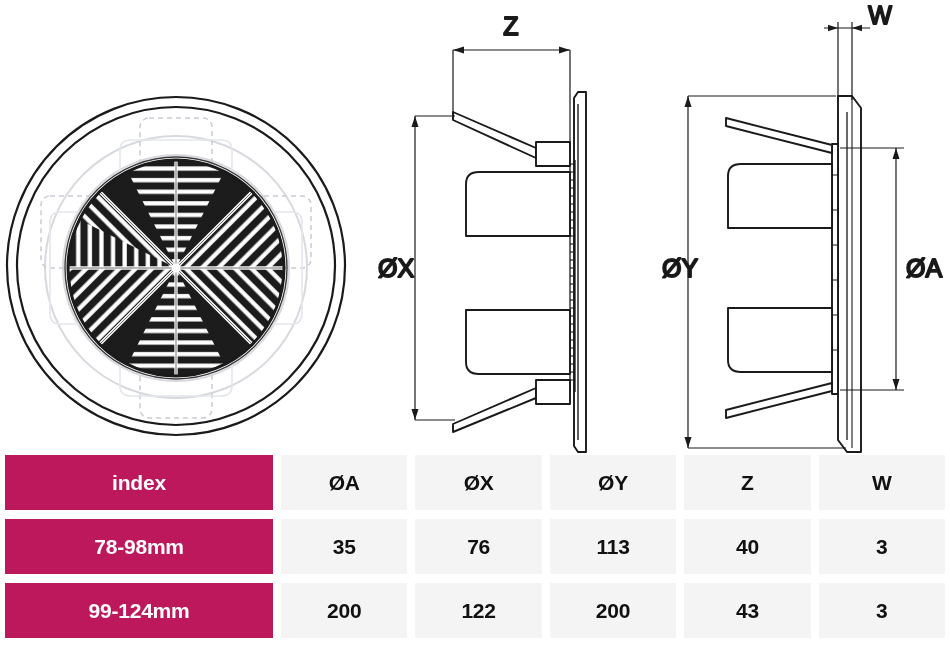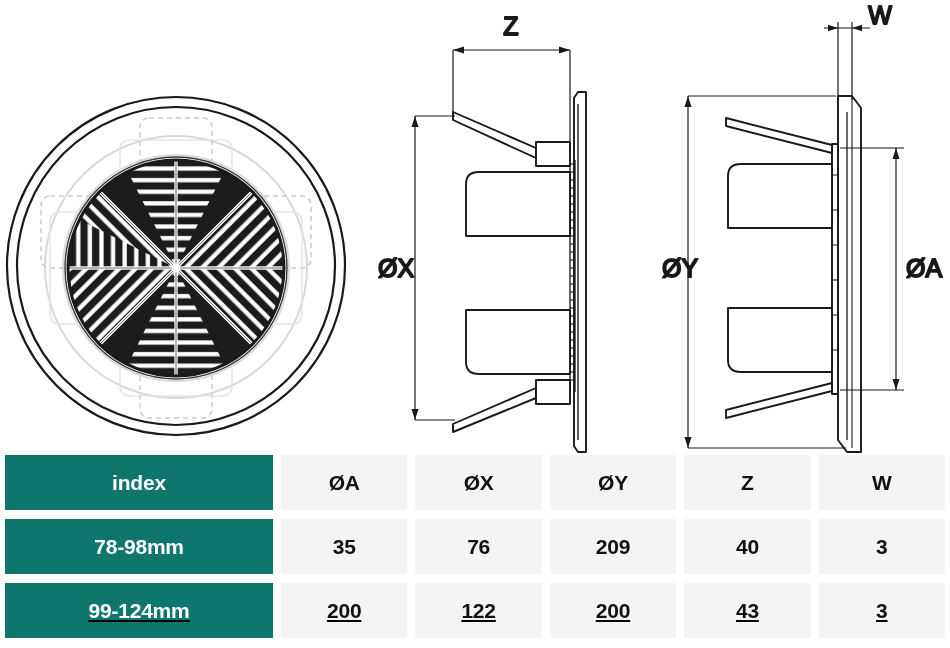--- a/index.html
+++ b/index.html
@@ -44,36 +44,36 @@
     height: 193px;
     box-sizing: border-box;
     padding: 0 5px;
   }
   .spec-row {
     display: flex;
     width: 940px;
     height: 55px;
     margin-bottom: 9px;
   }
-  .spec-row:last-child { margin-bottom: 0; text-decoration: underline; }
+  .spec-row:last-child { margin-bottom: 0; }
 
   .cell {
     display: flex;
     align-items: center;
     justify-content: center;
     box-sizing: border-box;
     font-family: "Liberation Sans", sans-serif;
     font-weight: bold;
     font-size: 21px;
     letter-spacing: -0.2px;
   }
   .cell-index {
     width: 268px;
     margin-right: 8px;
-    background: #0f766e;
+    background: #be185d;
     color: #ffffff;
   }
   .cell-val {
     flex: 1 1 0;
     margin-right: 8px;
     background: #f4f4f4;
     color: #111111;
   }
   .cell-val:last-child { margin-right: 0; }
 </style>
@@ -347,21 +347,21 @@
     <div class="cell cell-val">ØX</div>
     <div class="cell cell-val">ØY</div>
     <div class="cell cell-val">Z</div>
     <div class="cell cell-val">W</div>
   </div>
 
   <div class="spec-row">
     <div class="cell cell-index">78-98mm</div>
     <div class="cell cell-val">35</div>
     <div class="cell cell-val">76</div>
-    <div class="cell cell-val">209</div>
+    <div class="cell cell-val">113</div>
     <div class="cell cell-val">40</div>
     <div class="cell cell-val">3</div>
   </div>
 
   <div class="spec-row">
     <div class="cell cell-index">99-124mm</div>
     <div class="cell cell-val">200</div>
     <div class="cell cell-val">122</div>
     <div class="cell cell-val">200</div>
     <div class="cell cell-val">43</div>

